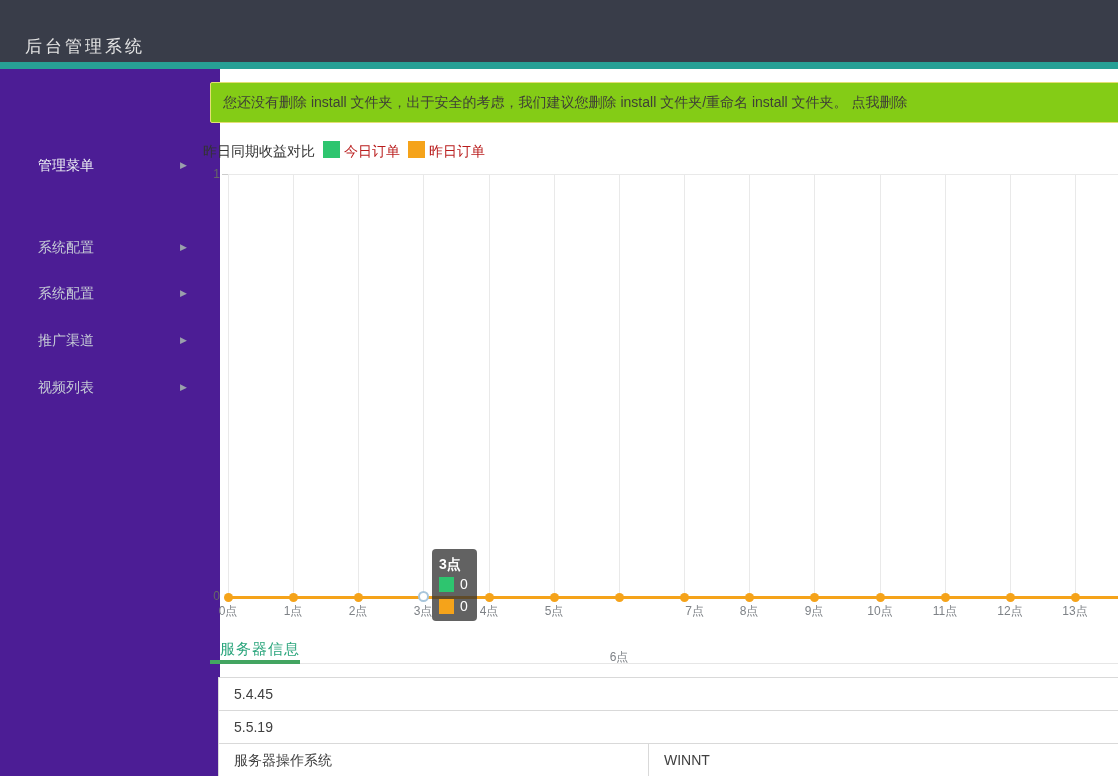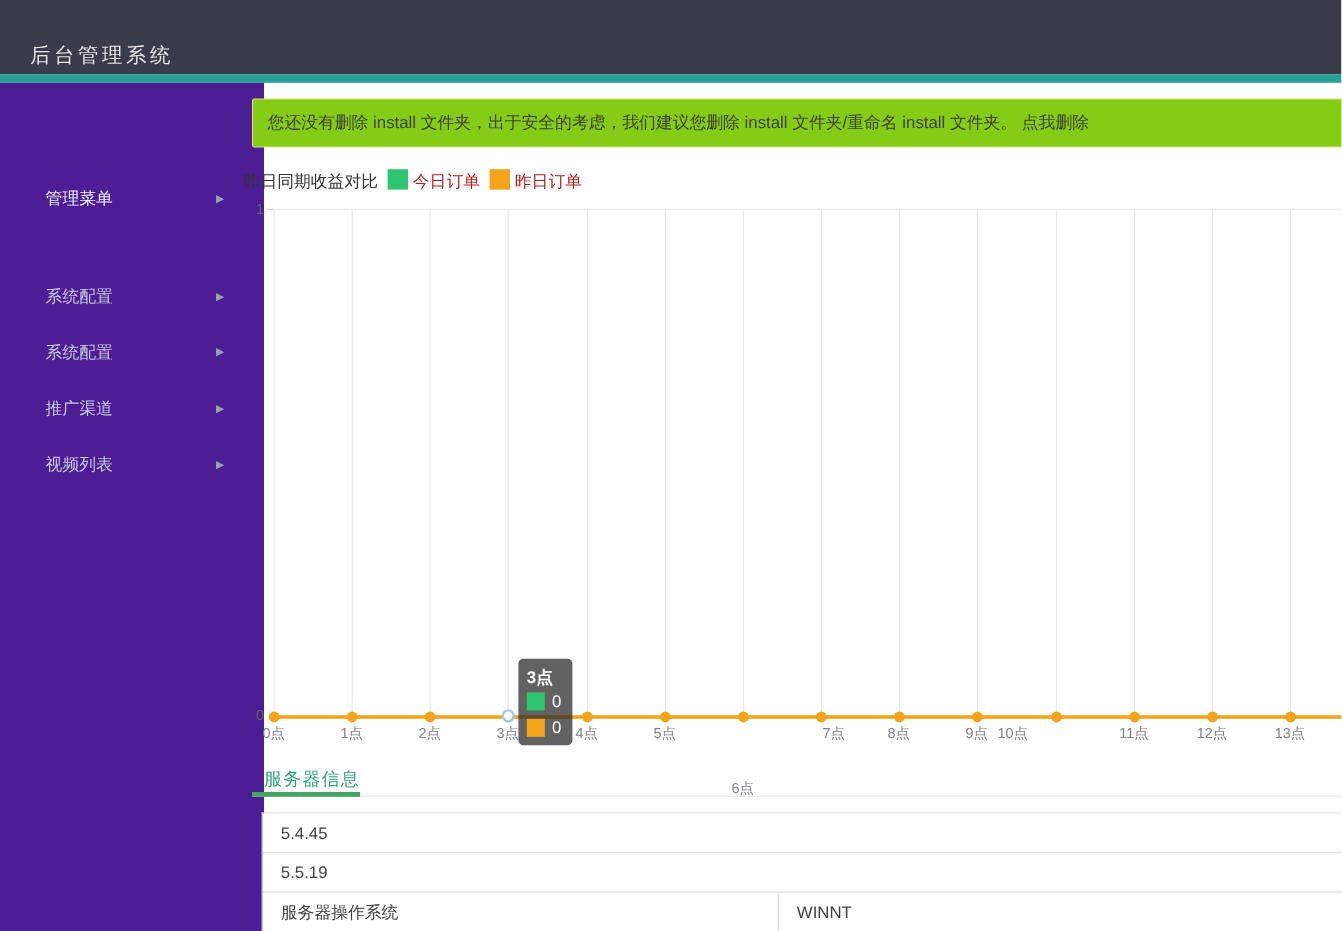--- a/index.html
+++ b/index.html
@@ -139,21 +139,21 @@
       <div class="dot" style="left: 680px; top: 593px;"></div>
       <div class="x-label" style="left: 664px; text-align: right;">7点</div>
       <div class="gridline-v" style="left: 749px;"></div>
       <div class="dot" style="left: 745px; top: 593px;"></div>
       <div class="x-label" style="left: 729px;">8点</div>
       <div class="gridline-v" style="left: 814px;"></div>
       <div class="dot" style="left: 810px; top: 593px;"></div>
       <div class="x-label" style="left: 794px;">9点</div>
       <div class="gridline-v" style="left: 880px;"></div>
       <div class="dot" style="left: 876px; top: 593px;"></div>
-      <div class="x-label" style="left: 824px;">10点</div>
+      <div class="x-label" style="left: 860px;">10点</div>
       <div class="gridline-v" style="left: 945px;"></div>
       <div class="dot" style="left: 941px; top: 593px;"></div>
       <div class="x-label" style="left: 925px;">11点</div>
       <div class="gridline-v" style="left: 1010px;"></div>
       <div class="dot" style="left: 1006px; top: 593px;"></div>
       <div class="x-label" style="left: 990px;">12点</div>
       <div class="gridline-v" style="left: 1075px;"></div>
       <div class="dot" style="left: 1071px; top: 593px;"></div>
       <div class="x-label" style="left: 1055px;">13点</div>
     </div>

